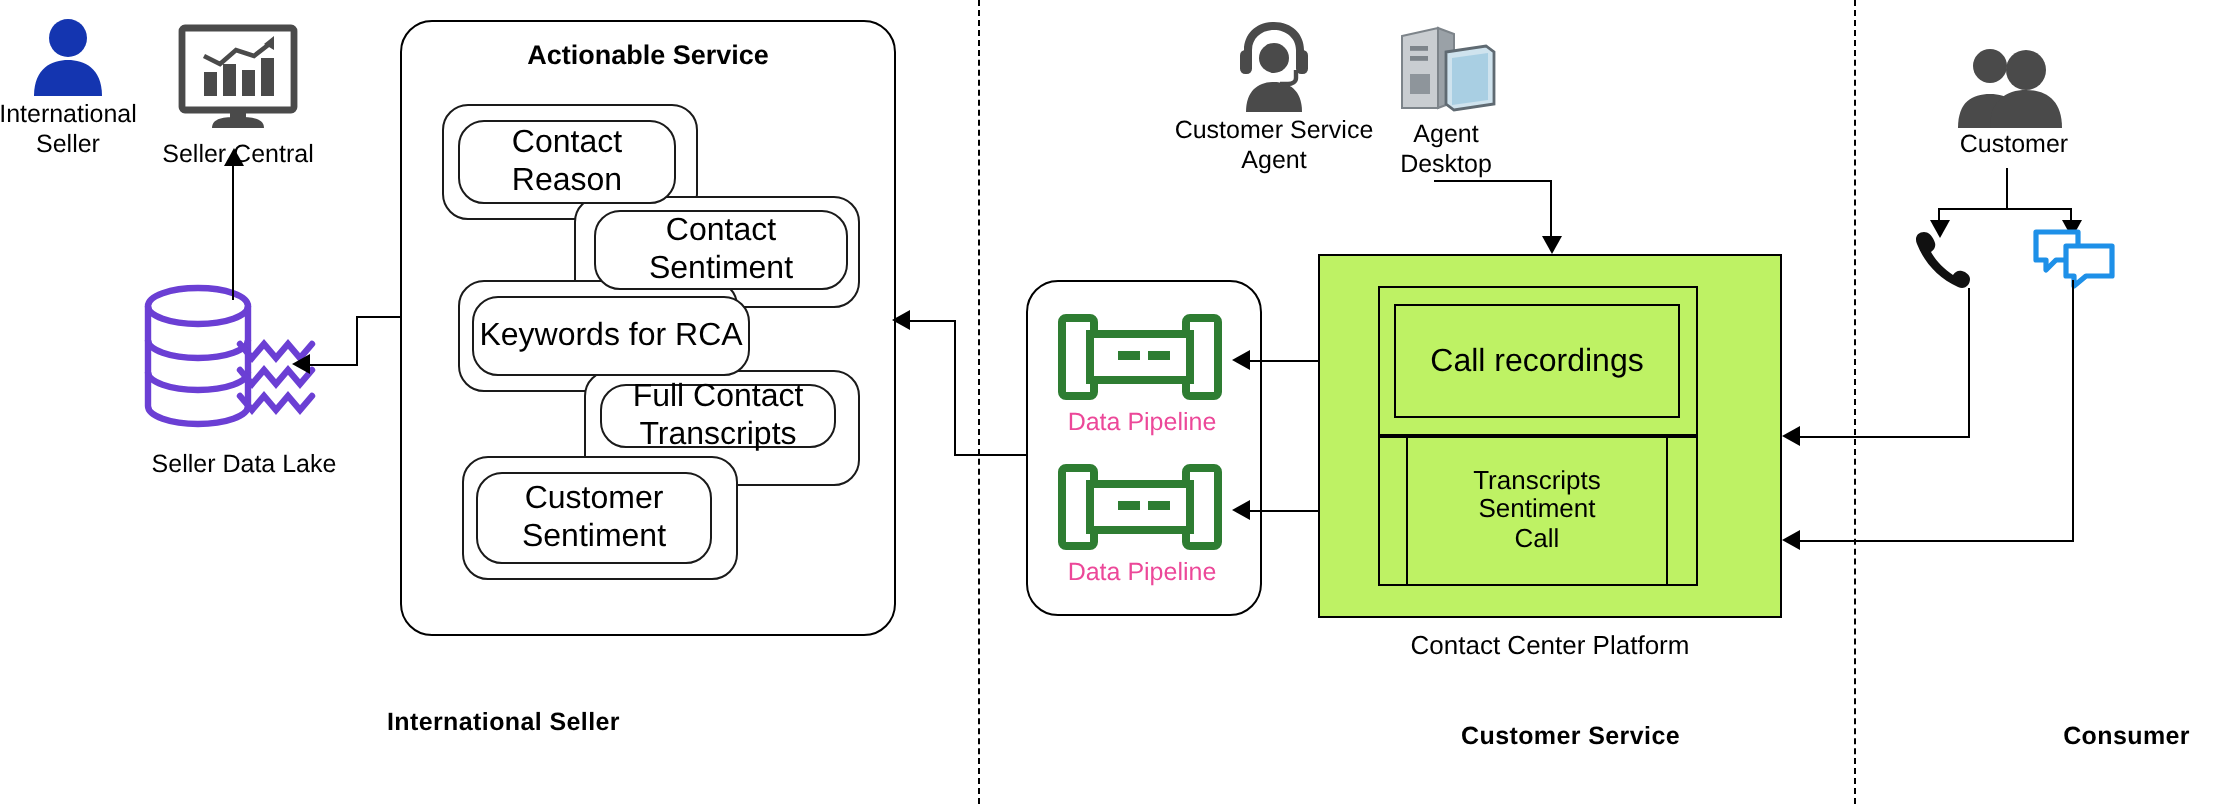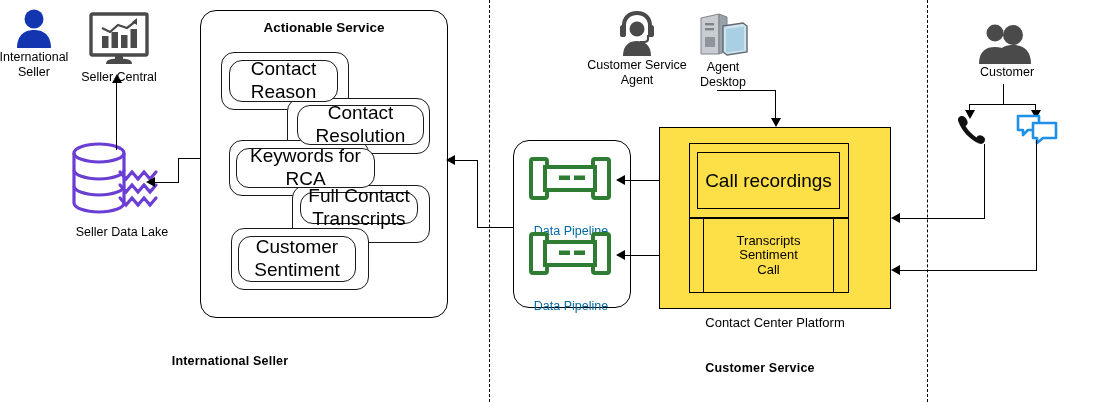--- a/index.html
+++ b/index.html
@@ -1,33 +1,33 @@
 <!DOCTYPE html>
 <html><head>
 <meta charset="utf-8">
 <style>
   html,body{margin:0;padding:0;background:#ffffff;}
   body{width:1120px;height:402px;overflow:hidden;
        font-family:"Liberation Sans", sans-serif;color:#000;}
   #stage{position:relative;width:1120px;height:402px;}
   .lbl{position:absolute;text-align:center;color:#000;line-height:1.15;}
-  .lbl-dark{color:#0369a1;margin-top:20px;}
+  .lbl-dark{color:#ec4899;}
   .section-label{position:absolute;font-weight:bold;font-size:12.5px;
-      text-align:center;letter-spacing:.2px;}
+      text-align:right;letter-spacing:.2px;}
 
   
   .rrect{position:absolute;border:1.6px solid #000;border-radius:16px;
          background:#fff;box-sizing:border-box;}
   .rrect-sm{position:absolute;border:1.4px solid #1a1a1a;border-radius:13px;
          background:#fff;box-sizing:border-box;}
-  .rect{position:absolute;border:1.6px solid #000;background:#fde047;
+  .rect{position:absolute;border:1.6px solid #000;background:#bef264;
         box-sizing:border-box;}
 
   .inner-text{position:absolute;width:100%;top:50%;transform:translateY(-50%);
-        text-align:center;font-size:19px;line-height:1.2;color:#000;}
+        text-align:center;font-size:16px;line-height:1.2;color:#000;}
 
   
   .h-line{position:absolute;height:0;border-top:1.5px solid #000;}
   .v-line{position:absolute;width:0;border-left:1.5px solid #000;}
   .dash{position:absolute;width:0;border-left:1.6px dashed #000;}
 
   .arrow-left,.arrow-right,.arrow-up,.arrow-down{position:absolute;width:0;height:0;}
   .arrow-left{border-top:5px solid transparent;border-bottom:5px solid transparent;
               border-right:9px solid #000;}
   .arrow-up{border-left:5px solid transparent;border-right:5px solid transparent;
@@ -45,20 +45,21 @@
 </head>
 <body>
 
 <div id="stage">
 
   <div class="dash" style="left:489px;top:0px;height:402px;"></div>
   <div class="dash" style="left:927px;top:0px;height:402px;"></div>
 
   <div class="section-label" style="left:150px;top:354px;width:160px;">International Seller</div>
   <div class="section-label" style="left:680px;top:361px;width:160px;">Customer Service</div>
+  <div class="section-label" style="left:945px;top:361px;width:150px;">Consumer</div>
 
   <div class="icon" style="left:12px;top:8px;width:44px;height:40px;">
     <svg width="44" height="40" viewBox="0 0 44 40">
       <circle cx="22" cy="11" r="9.5" fill="#1435b0"></circle>
       <path d="M5 40 C5 26 14 22 22 22 C30 22 39 26 39 40 Z" fill="#1435b0"></path>
     </svg>
   </div>
   <div class="cap" style="left:-12px;top:50px;width:92px;">
     <div>International</div>
     <div>Seller</div>
@@ -114,21 +115,21 @@
   <div class="rrect-sm" style="left:287px;top:98px;width:143px;height:56px;"></div>
   <div class="rrect-sm" style="left:229px;top:140px;width:140px;height:56px;"></div>
   <div class="rrect-sm" style="left:292px;top:185px;width:138px;height:58px;"></div>
   <div class="rrect-sm" style="left:231px;top:228px;width:138px;height:62px;"></div>
 
   <div class="rrect-sm" style="left:229px;top:60px;width:109px;height:42px;">
     <div class="inner-text">Contact Reason</div>
   </div>
 
   <div class="rrect-sm" style="left:297px;top:105px;width:127px;height:40px;">
-    <div class="inner-text">Contact Resolution</div>
+    <div class="inner-text">Contact Sentiment</div>
   </div>
 
   <div class="rrect-sm" style="left:236px;top:148px;width:139px;height:40px;">
     <div class="inner-text">Keywords for RCA</div>
   </div>
 
   <div class="rrect-sm" style="left:300px;top:192px;width:118px;height:32px;">
     <div class="inner-text">
       <div>Full Contact</div>
       <div>Transcripts</div>

